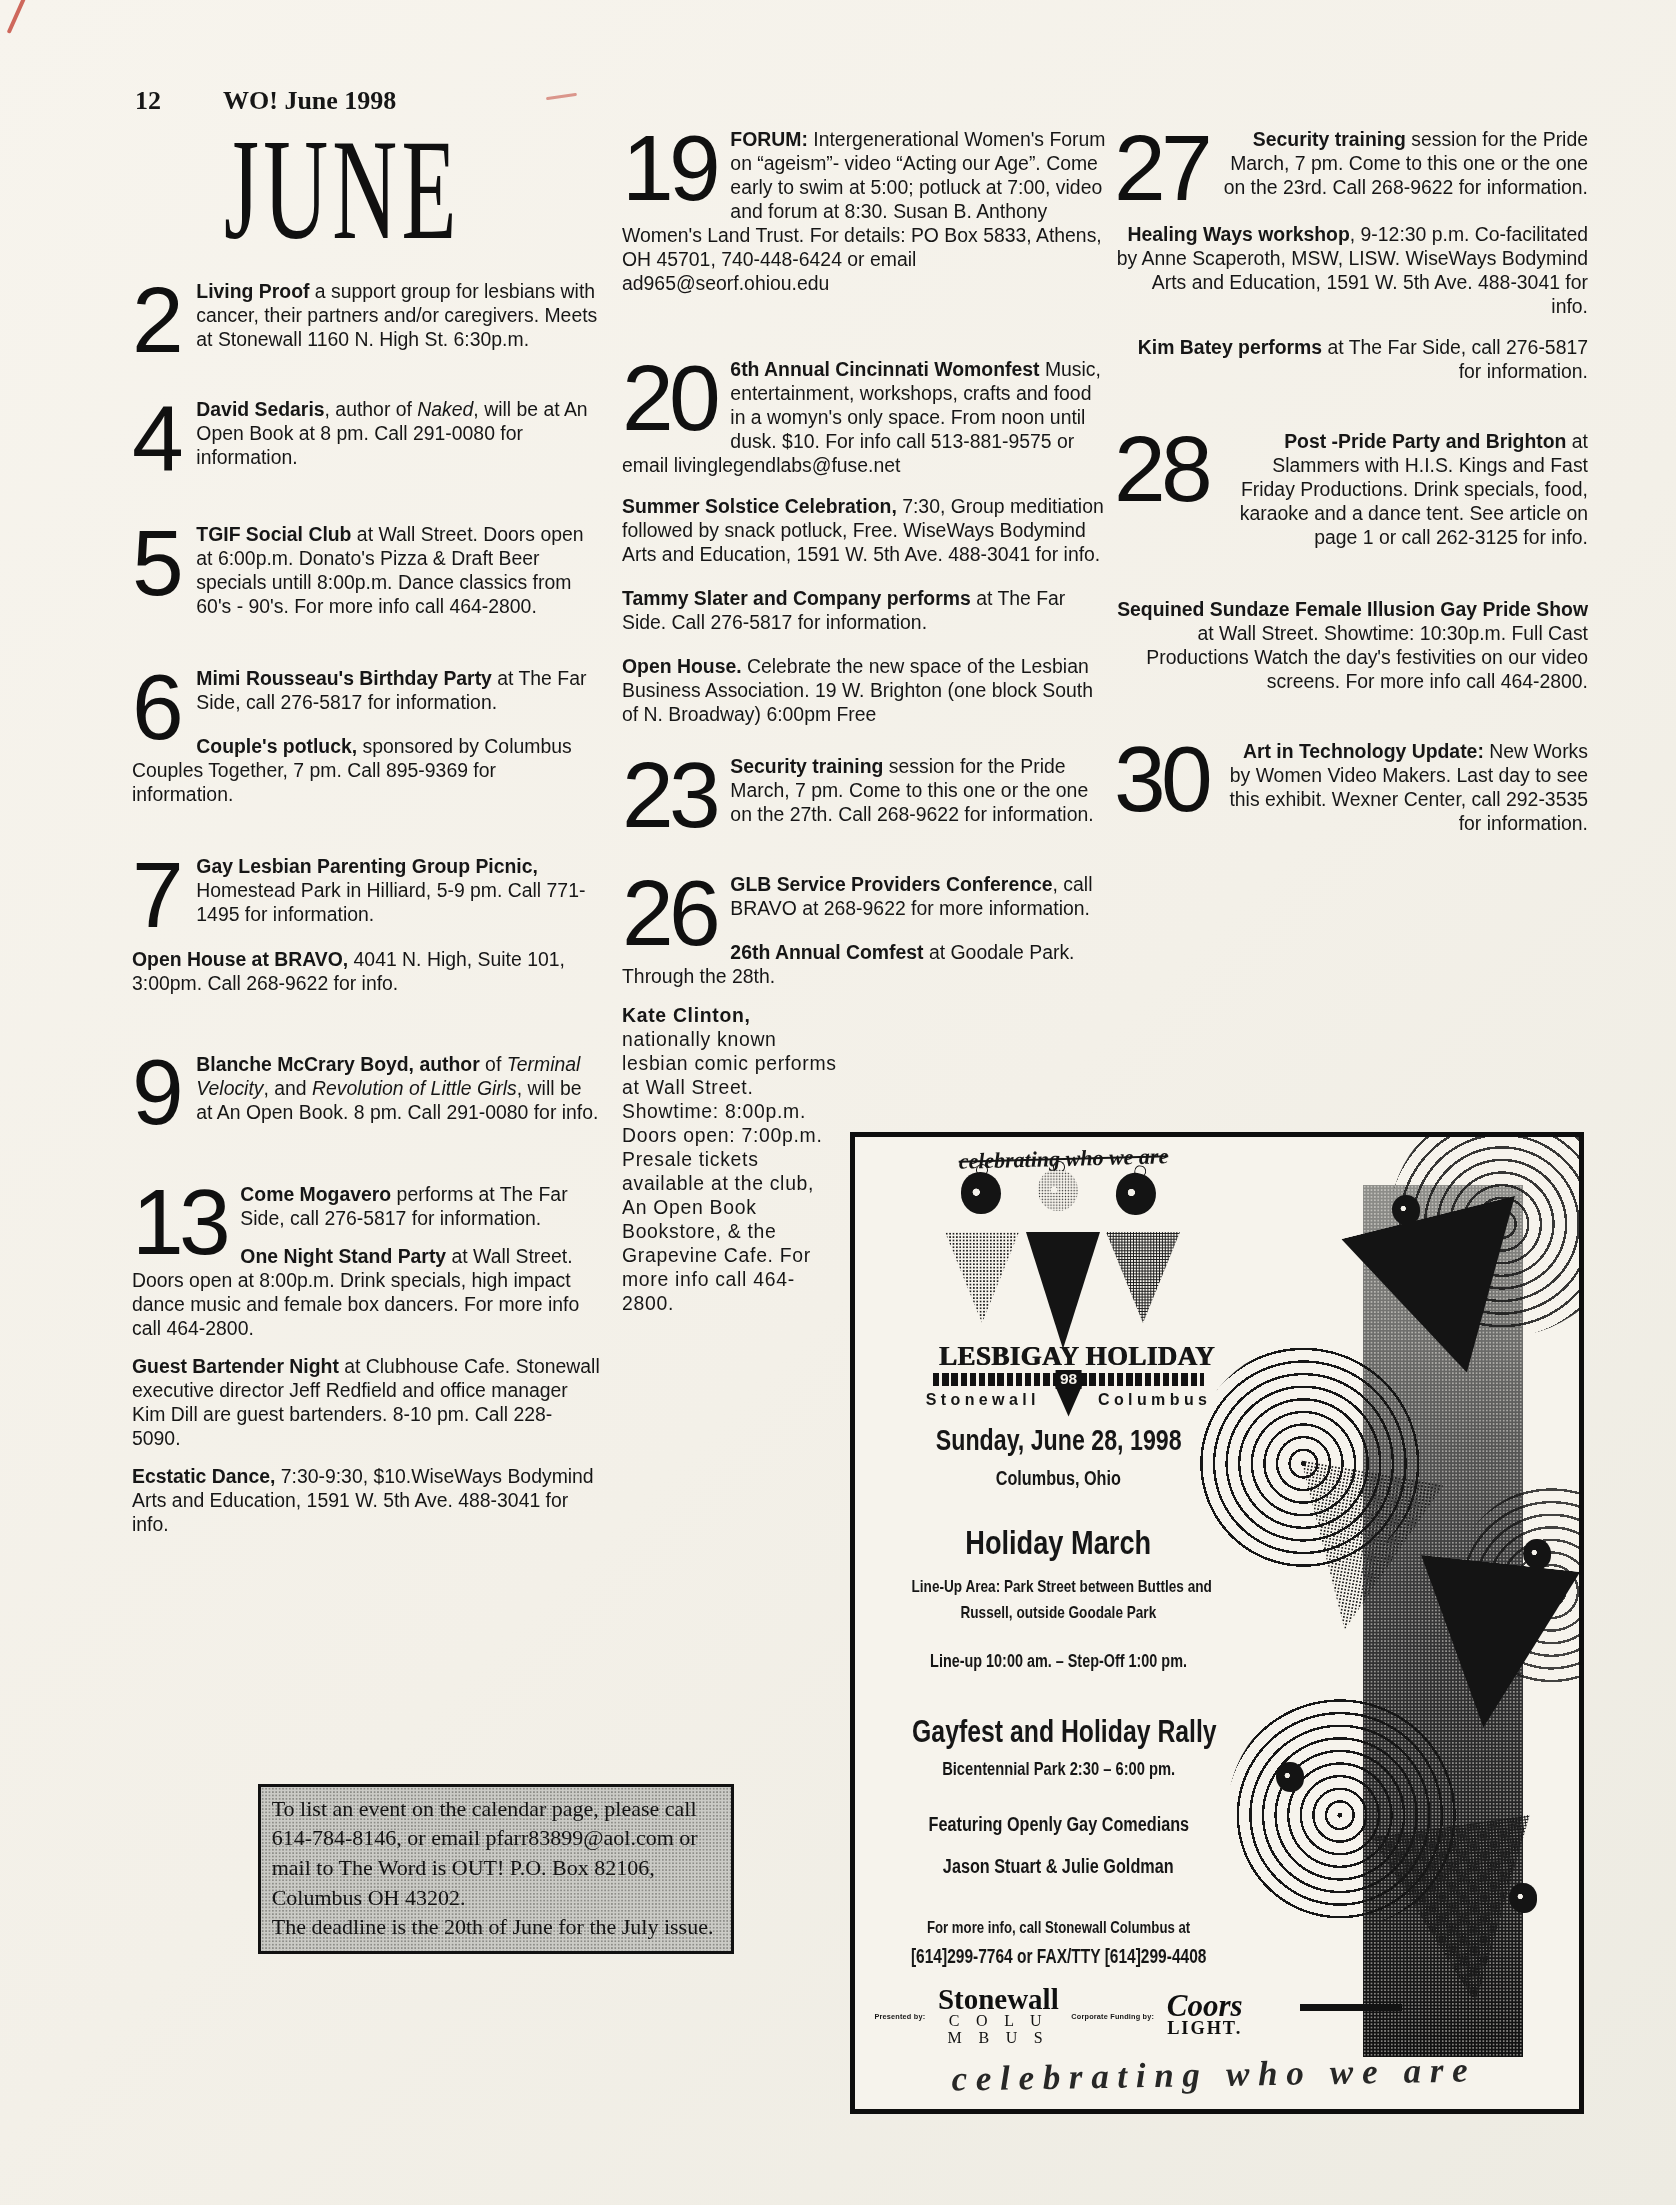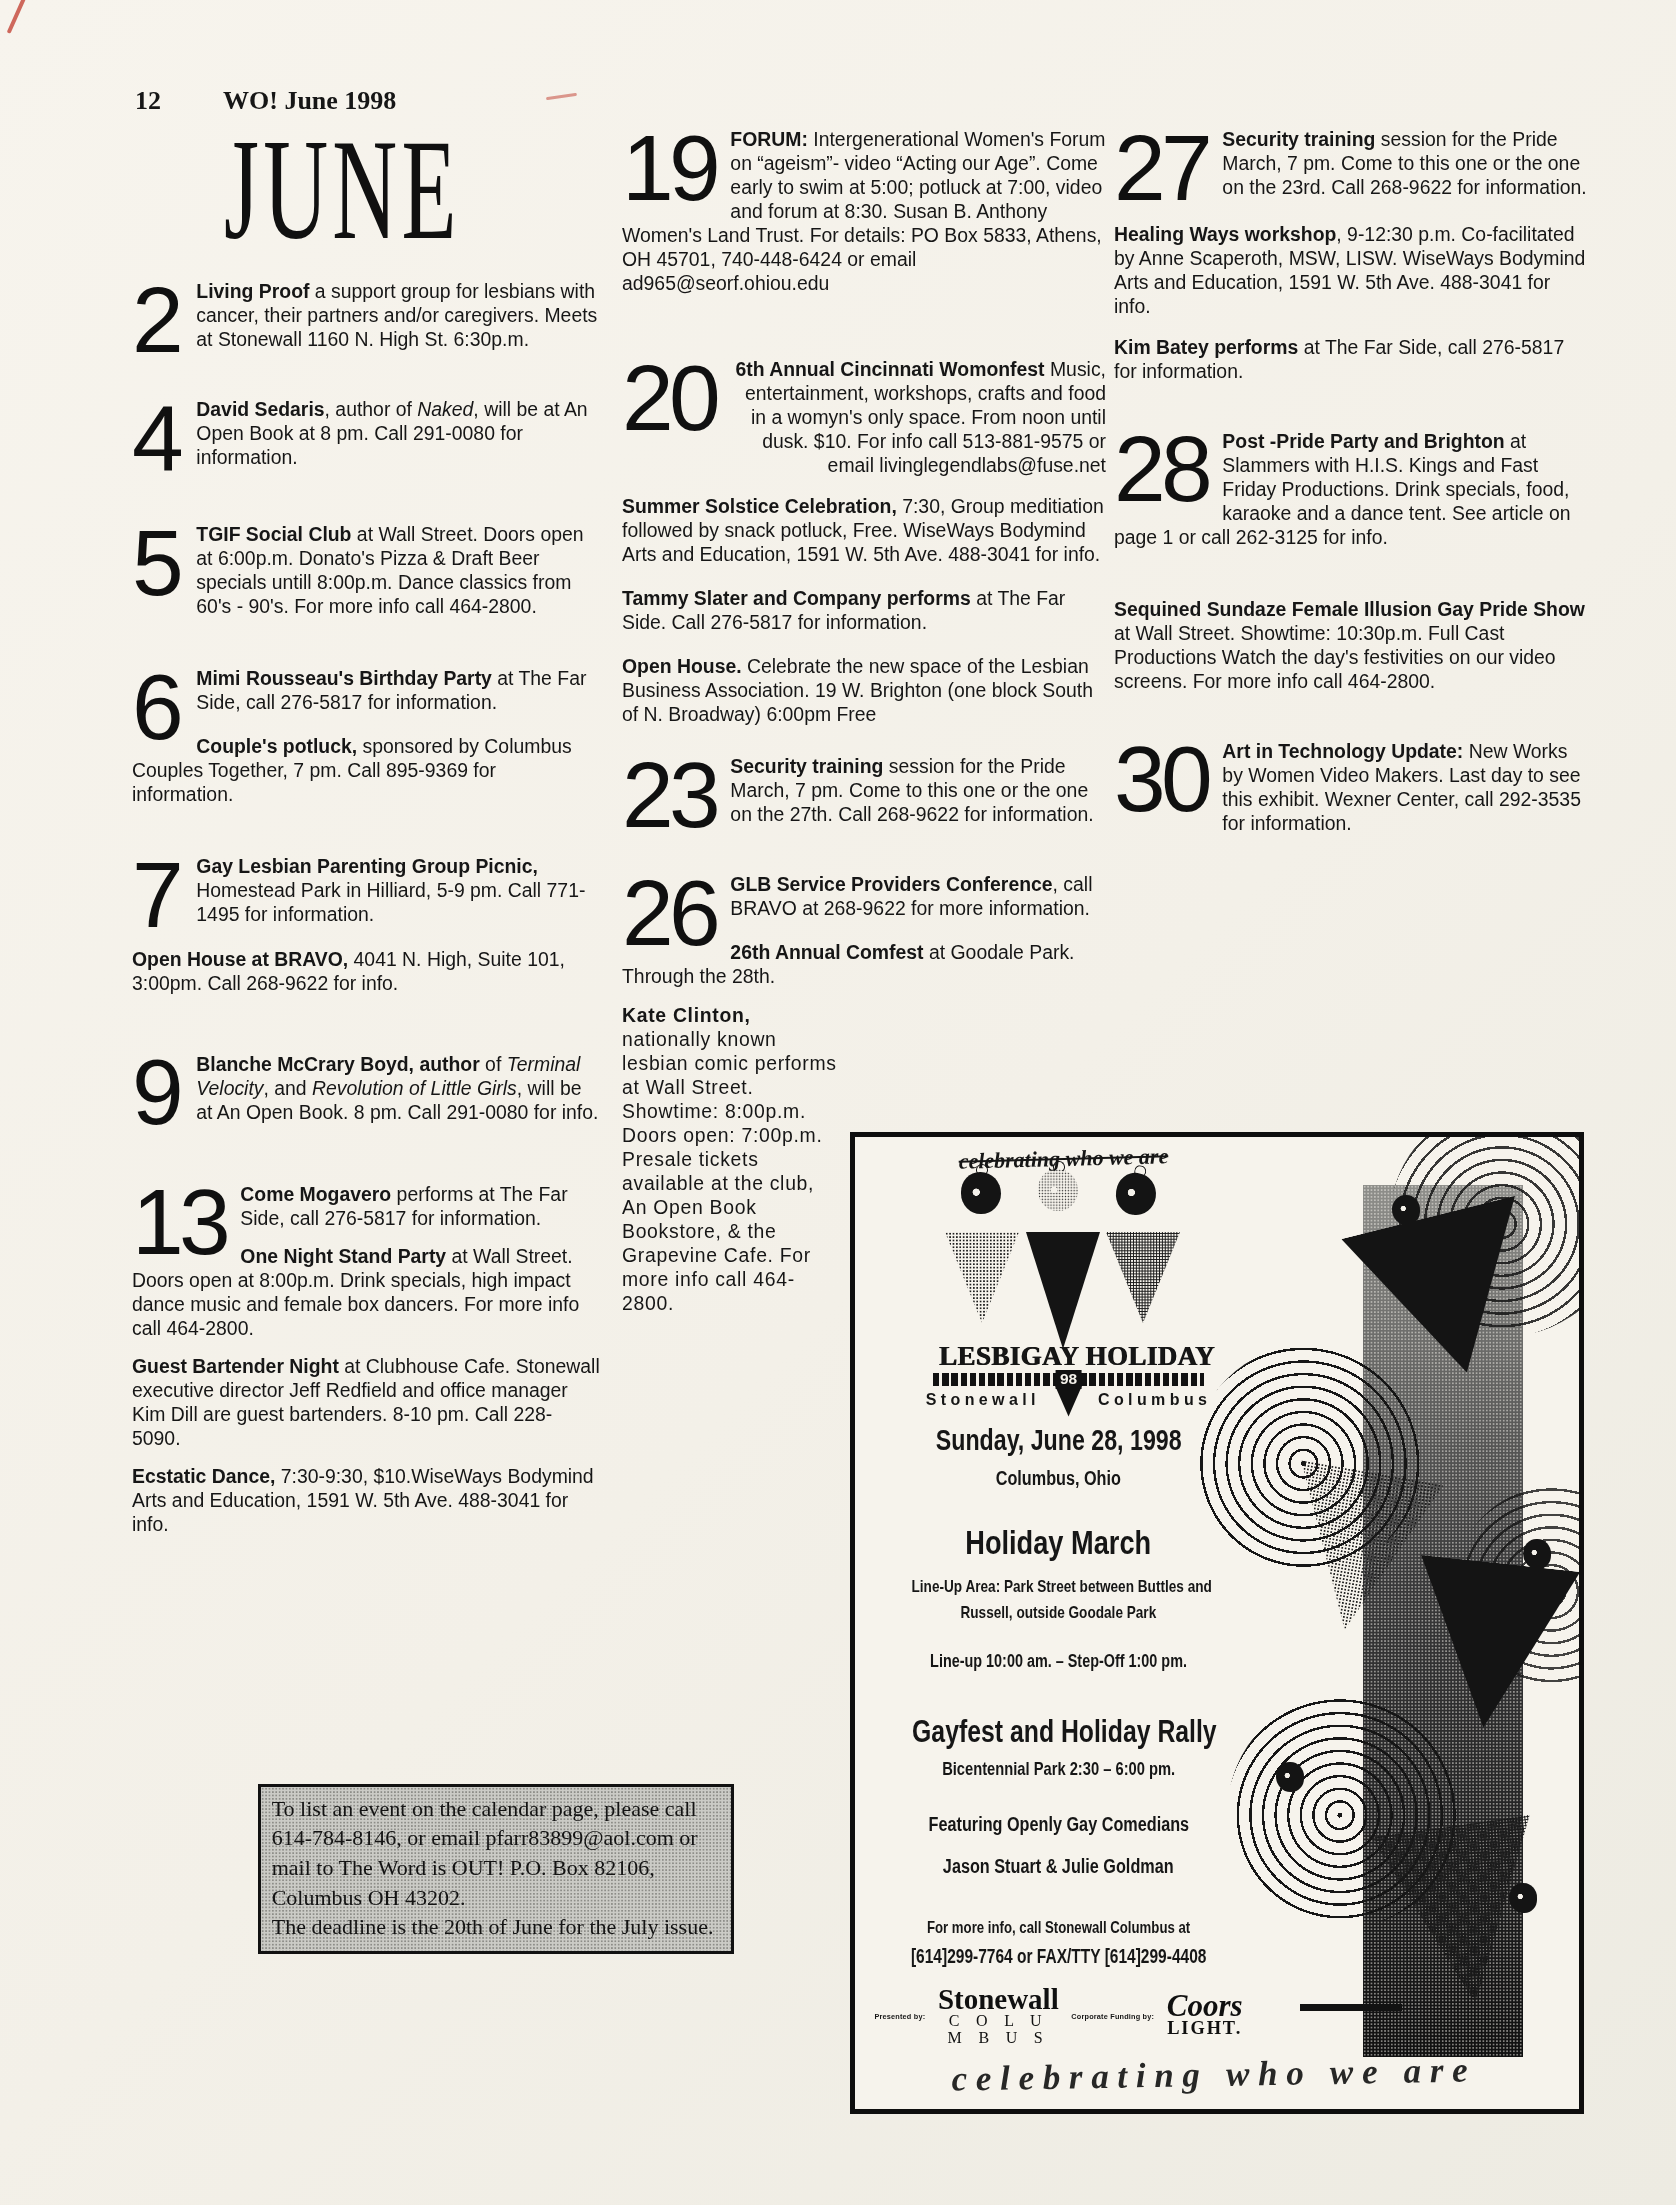--- a/index.html
+++ b/index.html
@@ -20,21 +20,21 @@
   }
   
   .mark1 { position:absolute; left:14.5px; top:-6.8px; width:4.4px; height:42px; background:#c0392b;
            opacity:.75; transform:rotate(24deg); border-radius:2.4px; }
   .mark2 { position:absolute; left:546px; top:95px; width:31px; height:3.4px; background:#c0392b;
            opacity:.5; border-radius:1.9px; transform:rotate(-8deg); }
   
   .col { position:absolute; font-size:19.4px; line-height:24px; }
   #col-left  { left:132px;  top:279px; width:468px;  }
   #col-mid   { left:622px; top:127px; width:484px; }
-  #col-right { left:1114px; top:127px; width:474px;  }
+  #col-right { left:1114px; top:127px; width:474px;text-align:right;  }
   .entry { margin-top:20.3px; overflow:visible; }
   .entry.has-day { margin-top:46px; }
   .entry:first-child { margin-top:0; }
   .entry b { font-weight:700; }
   .entry i { font-style:italic; }
   .daynum {
     float:left; font-size:93px; line-height:73px; font-weight:400;
     margin:4.8px 14.5px 2.9px 0; letter-spacing:-1.9px; color:#101010;
   }
   .daynum.wide { letter-spacing:-4.8px; }
@@ -136,21 +136,21 @@
       <div class="entry has-day" style="margin-top: 48px;"><span class="daynum">7</span><span><b>Gay Lesbian Parenting Group Picnic,</b> Homestead Park in Hilliard, 5-9 pm.  Call 771-1495 for information.</span></div>
       <div class="entry"><span><b>Open House at BRAVO,</b> 4041 N. High, Suite 101, 3:00pm. Call 268-9622 for info.</span></div>
       <div class="entry has-day" style="margin-top: 57px;"><span class="daynum">9</span><span><b>Blanche McCrary Boyd, author</b> of <i>Terminal Velocity</i>, and <i>Revolution of Little Girls</i>, will be at An Open Book. 8 pm. Call 291-0080 for info.</span></div>
       <div class="entry has-day" style="margin-top: 58px;"><span class="daynum wide">13</span><span><b>Come Mogavero</b> performs at The Far Side, call 276-5817 for information.</span></div>
       <div class="entry" style="margin-top: 14.5px;"><span><b>One Night Stand Party</b> at Wall Street. Doors open at 8:00p.m. Drink specials, high impact dance music and female box dancers. For more info call 464-2800.</span></div>
       <div class="entry" style="margin-top: 13.6px;"><span><b>Guest Bartender Night</b> at Clubhouse Cafe.  Stonewall executive director Jeff Redfield and office manager Kim Dill are guest bartenders.  8-10 pm.  Call 228-5090.</span></div>
       <div class="entry" style="margin-top: 14.5px;"><span><b>Ecstatic Dance,</b> 7:30-9:30, $10.WiseWays Bodymind Arts and Education, 1591 W. 5th Ave.  488-3041 for info.</span></div>
     </div>
   <div class="col" id="col-mid">
       <div class="entry has-day"><span class="daynum wide">19</span><span><b>FORUM:</b> Intergenerational Women's Forum on “ageism”- video “Acting our Age”. Come early to swim at 5:00; potluck at 7:00, video and forum at 8:30.  Susan B. Anthony Women's Land Trust. For details: PO Box 5833, Athens, OH 45701, 740-448-6424 or email ad965@seorf.ohiou.edu</span></div>
-      <div class="entry has-day" style="margin-top: 62px; text-align: right;"><span class="daynum wide">20</span><span><b>6th Annual Cincinnati Womonfest</b>  Music, entertainment, workshops, crafts and food in a womyn's only space. From noon until dusk. $10.  For info call 513-881-9575 or email livinglegendlabs@fuse.net</span></div>
+      <div class="entry has-day" style="margin-top: 62px;"><span class="daynum wide">20</span><span><b>6th Annual Cincinnati Womonfest</b>  Music, entertainment, workshops, crafts and food in a womyn's only space. From noon until dusk. $10.  For info call 513-881-9575 or email livinglegendlabs@fuse.net</span></div>
       <div class="entry" style="margin-top: 16.5px;"><span><b>Summer Solstice Celebration,</b> 7:30, Group meditiation followed by snack potluck, Free. WiseWays Bodymind Arts and Education, 1591 W. 5th Ave. 488-3041 for info.</span></div>
       <div class="entry"><span><b>Tammy Slater and Company performs</b> at The Far Side. Call 276-5817 for information.</span></div>
       <div class="entry"><span><b>Open House.</b> Celebrate the new space of the Lesbian Business Association. 19 W. Brighton (one block South of N. Broadway) 6:00pm Free</span></div>
       <div class="entry has-day" style="margin-top: 28px;"><span class="daynum wide">23</span><span><b>Security training</b> session for the Pride March, 7 pm. Come to this one or the one on the 27th.  Call 268-9622 for information.</span></div>
       <div class="entry has-day"><span class="daynum wide">26</span><span><b>GLB Service Providers Conference</b>, call BRAVO at 268-9622 for more information.</span></div>
       <div class="entry"><span><b>26th Annual Comfest</b> at Goodale Park. Through the 28th.</span></div>
       <div class="entry narrow" style="margin-top: 14.5px;"><span><b>Kate Clinton,</b> nationally known lesbian comic performs at Wall Street. Showtime: 8:00p.m. Doors open: 7:00p.m. Presale tickets available at the club, An Open Book Bookstore, &amp; the Grapevine Cafe. For more info call 464-2800.</span></div>
     </div>
   <div class="col" id="col-right">
       <div class="entry has-day"><span class="daynum wide">27</span><span><b>Security training</b> session for the Pride March, 7 pm. Come to this one or the one on the 23rd.  Call 268-9622 for information.</span></div>

